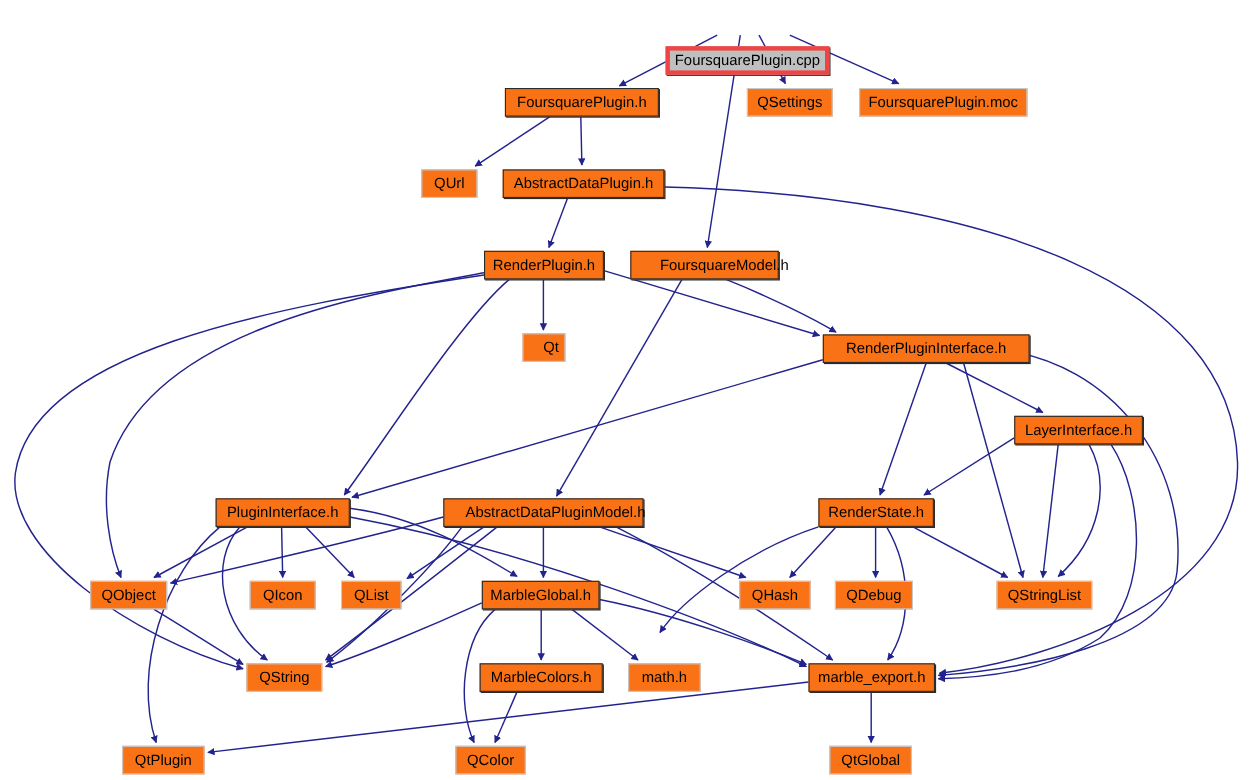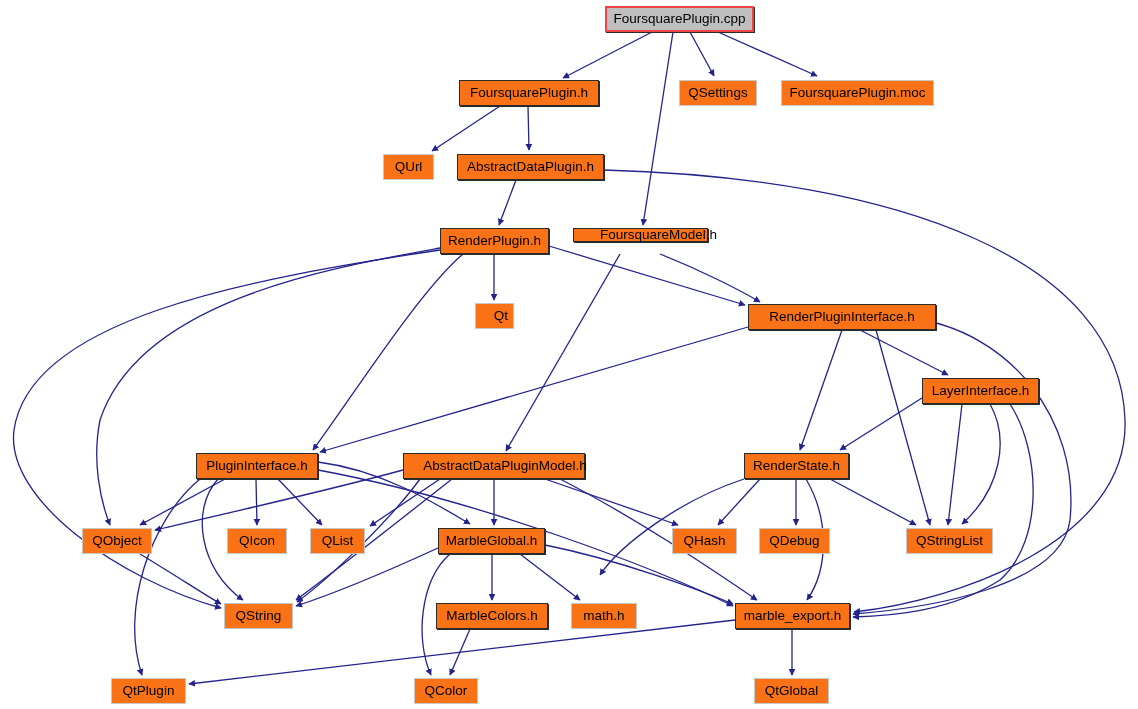--- a/index.html
+++ b/index.html
@@ -4,21 +4,21 @@
 <style>
   html,body{margin:0;padding:0;background:#ffffff;}
   #canvas{position:relative;width:1138px;height:709px;overflow:hidden;background:#ffffff;
           font-family:"Liberation Sans","DejaVu Sans",sans-serif;}
   svg#edges{position:absolute;left:0;top:0;width:1138px;height:709px;}
   .node{position:absolute;box-sizing:border-box;display:flex;align-items:center;justify-content:center;
         background:#f97316;white-space:nowrap;}
   .node span{display:block;line-height:1;}
   .node.header{border:1px solid #2b2b2b;box-shadow:1px 1px 0 0 #2b2b2b;color:#000000;font-size:13.5px;}
   .node.system{border:1px solid #c8c8c8;color:#000000;font-size:13.5px;align-items:center;}
-  .node.root{border:2px solid #ef4444;box-shadow:1px 1px 0 0 #2b2b2b;background:#bfbfbf;color:#000000;font-size:13.5px;}
+  .node.root{border:4px solid #ef4444;box-shadow:1px 1px 0 0 #2b2b2b;background:#bfbfbf;color:#000000;font-size:13.5px;margin-top:36px;}
 </style>
 </head>
 <body>
 
 <div id="canvas">
   <svg id="edges" viewBox="0 0 1138 709">
     <defs>
       <marker id="arrow" viewBox="0 0 10 10" refX="9" refY="5" markerWidth="5.2" markerHeight="5.2" orient="auto-start-reverse">
         <path d="M 0 0 L 10 5 L 0 10 z" fill="#23238e"></path>
       </marker>
@@ -93,21 +93,21 @@
       </div>
       <div class="node system" style="left: 383px; top: 154px; width: 51px; height: 26px;">
         <span>QUrl</span>
       </div>
       <div class="node header" style="left: 457px; top: 154px; width: 147px; height: 26px;">
         <span>AbstractDataPlugin.h</span>
       </div>
       <div class="node header" style="left: 440px; top: 228px; width: 109px; height: 26px;">
         <span>RenderPlugin.h</span>
       </div>
-      <div class="node header" style="left: 573px; top: 228px; width: 135px; height: 14px; padding-left: 36px;">
+      <div class="node header" style="left: 573px; top: 228px; width: 135px; height: 26px; padding-left: 36px;">
         <span>FoursquareModel.h</span>
       </div>
       <div class="node system" style="left: 475px; top: 303px; width: 39px; height: 26px; padding-left: 13px;">
         <span>Qt</span>
       </div>
       <div class="node header" style="left: 748px; top: 304px; width: 188px; height: 26px;">
         <span>RenderPluginInterface.h</span>
       </div>
       <div class="node header" style="left: 922px; top: 378px; width: 117px; height: 26px;">
         <span>LayerInterface.h</span>

